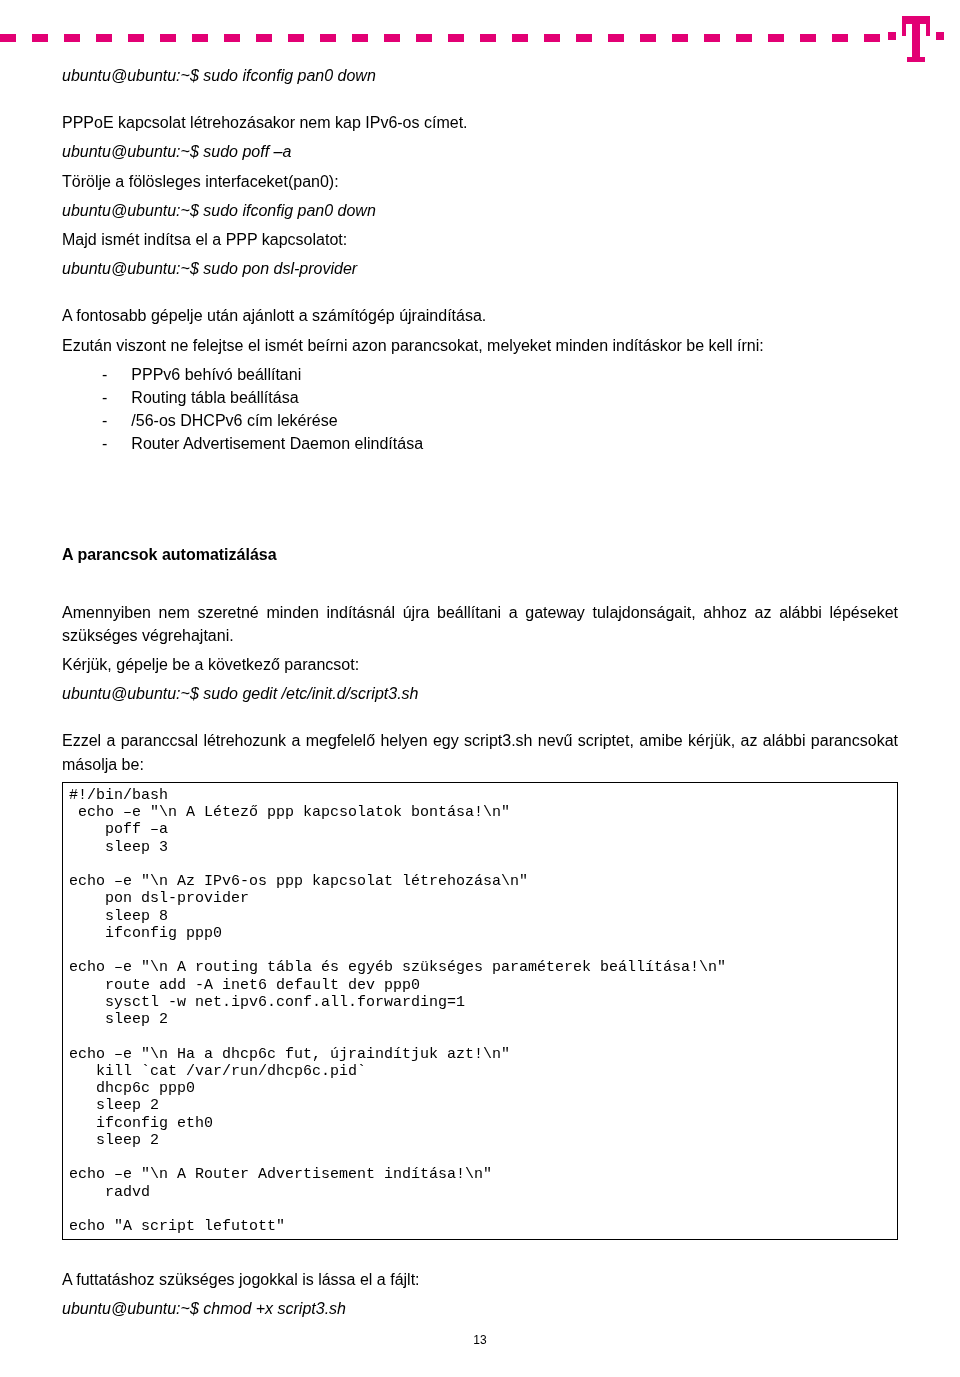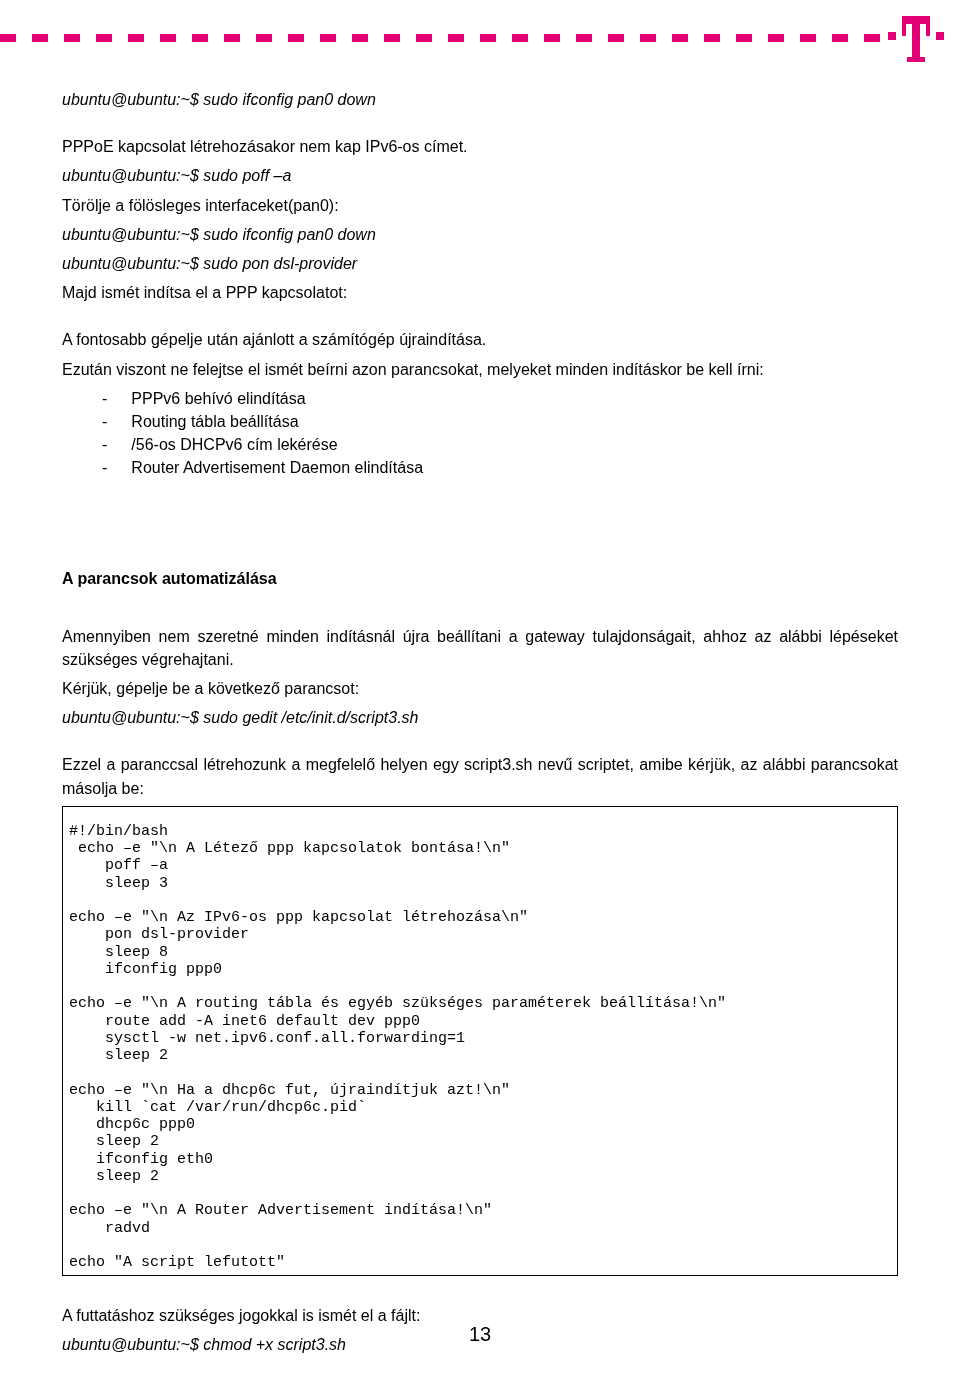--- a/index.html
+++ b/index.html
@@ -36,50 +36,50 @@
     flex: 0 0 auto;
   }
   .tlogo {
     position: absolute;
     right: 16px;
     top: -8px;
   }
   .tlogo svg { display: block; }
   .content {
     position: absolute;
-    top: 88px;
+    top: 64px;
     left: 62px;
     right: 62px;
   }
   .para { margin-bottom: 6px; }
   .em { font-style: italic; }
   .spacer-sm { height: 18px; }
   .spacer-md { height: 28px; }
   .spacer-lg { height: 40px; }
   .li { display: flex; }
   .li .dashmark { flex: 0 0 auto; margin-left: 40px; margin-right: 24px; }
   .li .litxt { flex: 1; }
   .h { font-weight: bold; margin-top: 48px; }
   .just { text-align: justify; }
   .codebox {
     border: 1px solid #000;
-    padding: 16px 6px 4px 6px;
+    padding: 4px 6px 4px 6px;
     font-family: "Courier New", monospace;
     font-size: 15px;
     line-height: 1.15;
     white-space: pre;
     overflow: hidden;
   }
   .pagenum {
     position: absolute;
     bottom: 28px;
     left: 0;
     right: 0;
     text-align: center;
-    font-size: 20px;
+    font-size: 12px;
   }
 </style>
 </head>
 <body>
 
 <div class="topbar">
   <div class="dash-row">
     <div class="dash"></div>
       <div class="dash"></div>
       <div class="dash"></div>
@@ -125,31 +125,31 @@
 <div class="content">
 
   <div class="para em">ubuntu@ubuntu:~$ sudo ifconfig pan0 down</div>
 
   <div class="spacer-sm"></div>
 
   <div class="para">PPPoE kapcsolat létrehozásakor nem kap IPv6-os címet.</div>
   <div class="para em">ubuntu@ubuntu:~$ sudo poff –a</div>
   <div class="para">Törölje a fölösleges interfaceket(pan0):</div>
   <div class="para em">ubuntu@ubuntu:~$ sudo ifconfig pan0 down</div>
+  <div class="para">Majd ismét indítsa el a PPP kapcsolatot:</div>
   <div class="para em">ubuntu@ubuntu:~$ sudo pon dsl-provider</div>
-  <div class="para">Majd ismét indítsa el a PPP kapcsolatot:</div>
 
   <div class="spacer-sm"></div>
 
   <div class="para">A fontosabb gépelje után ajánlott a számítógép újraindítása.</div>
   <div class="para">Ezután viszont ne felejtse el ismét beírni azon parancsokat, melyeket minden indításkor be kell írni:</div>
 
   <div class="li">
     <span class="dashmark">-</span>
-    <span class="litxt">PPPv6 behívó elindítása</span>
+    <span class="litxt">PPPv6 behívó beállítani</span>
   </div>
   <div class="li">
     <span class="dashmark">-</span>
     <span class="litxt">Routing tábla beállítása</span>
   </div>
   <div class="li">
     <span class="dashmark">-</span>
     <span class="litxt">/56-os DHCPv6 cím lekérése</span>
   </div>
   <div class="li">
@@ -193,18 +193,18 @@
    ifconfig eth0
    sleep 2
 
 echo –e "\n A Router Advertisement indítása!\n"
     radvd
 
 echo "A script lefutott"</div>
 
   <div class="spacer-md"></div>
 
-  <div class="para">A futtatáshoz szükséges jogokkal is ismét el a fájlt:</div>
+  <div class="para">A futtatáshoz szükséges jogokkal is lássa el a fájlt:</div>
   <div class="para em">ubuntu@ubuntu:~$ chmod +x script3.sh</div>
 
 </div>
 
 <div class="pagenum">13</div>
 
 </body></html>

